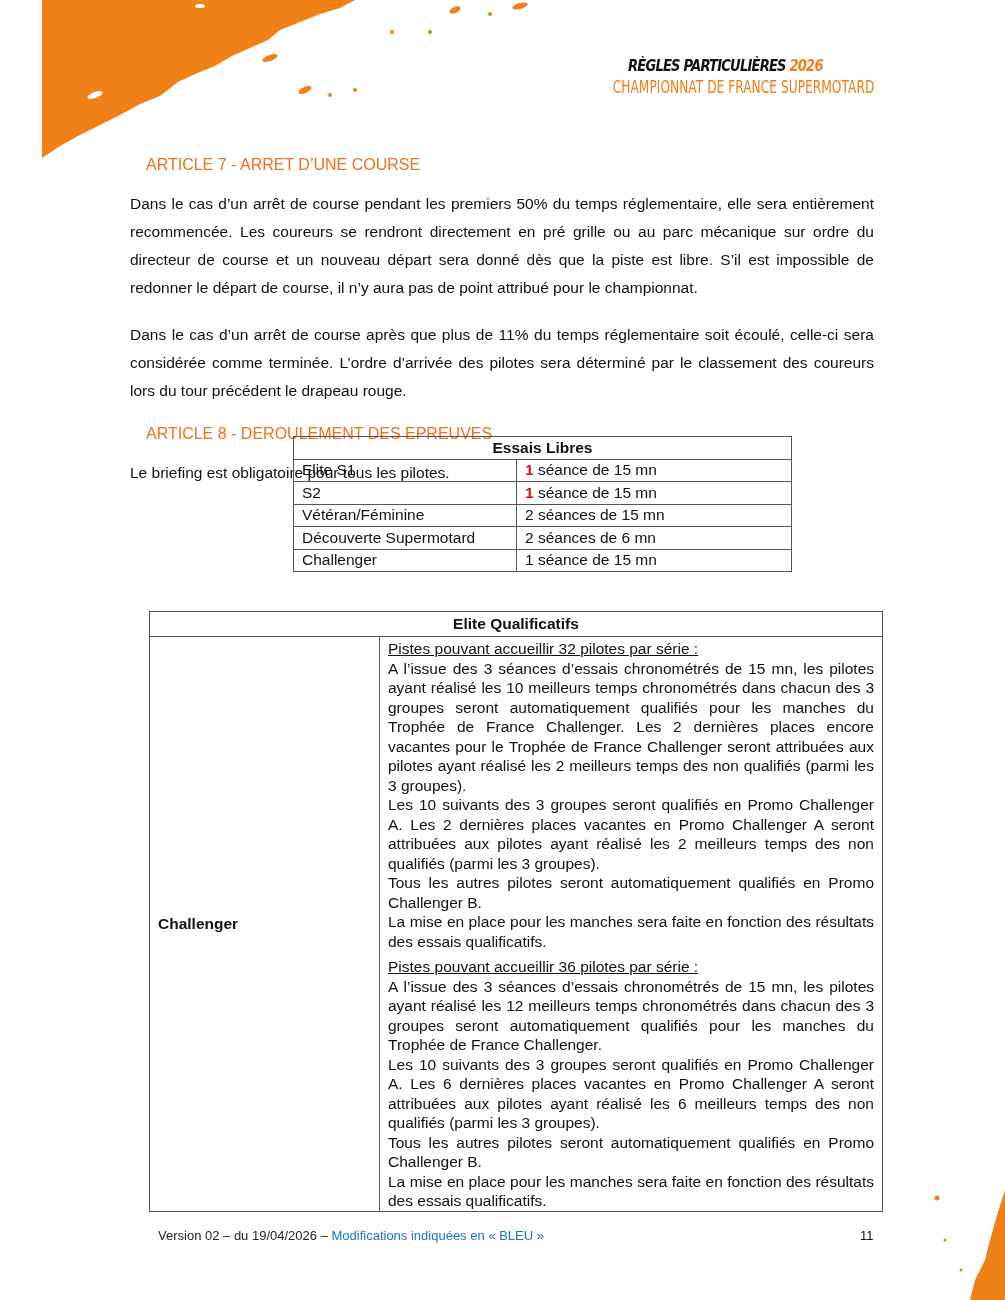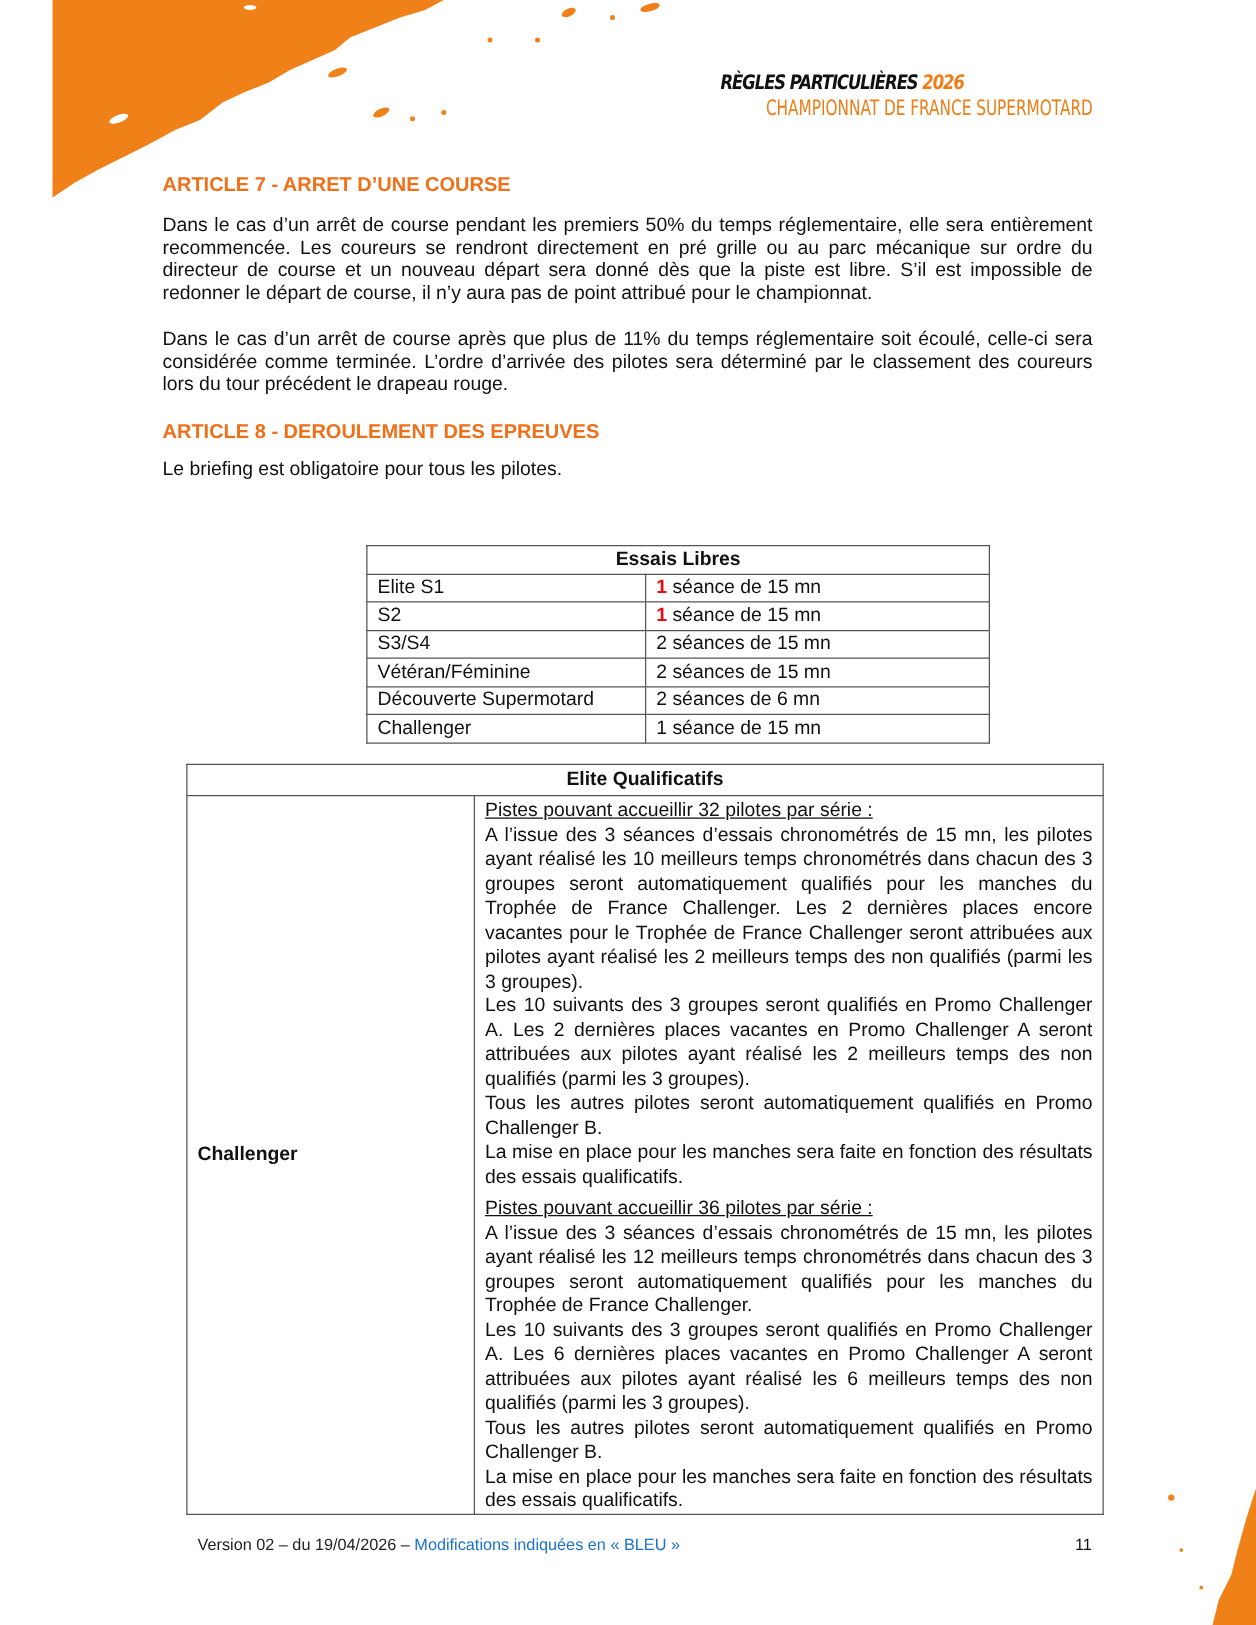--- a/index.html
+++ b/index.html
@@ -1,28 +1,28 @@
 <!DOCTYPE html>
 <html><head>
 <meta charset="utf-8">
 <style>
   html, body { margin:0; padding:0; background:#ffffff; }
   body { width:1005px; height:1300px; position:relative; overflow:hidden;
          font-family:"Liberation Sans", sans-serif; color:#111; }
   .splash-tl { position:absolute; left:0; top:0; width:560px; height:170px; }
   .splash-br { position:absolute; right:0; bottom:0; width:130px; height:110px; }
-  .hdr { position:absolute; right:131px; top:56px; text-align:left; }
+  .hdr { position:absolute; right:131px; top:56px; text-align:center; }
   .hdr-title { font-family:"DejaVu Sans", sans-serif; font-weight:bold; font-style:italic;
                font-size:16px; letter-spacing:-1px; color:#111; transform:scaleX(0.82); transform-origin:right; }
   .hdr-title .yr { color:#f07d16; }
   .hdr-sub { font-family:"DejaVu Sans", sans-serif; font-size:17px; color:#f07d16;
              transform:scaleX(0.72); transform-origin:right; margin-top:2px; letter-spacing:0px; }
   .content { position:absolute; left:130px; top:140px; width:744px; }
-  h2 { color:#f0701a; font-size:16px; font-weight:bold; margin:0; }
-  p.body { font-size:15.5px; line-height:18px; text-align:justify; margin:0; }
+  h2 { color:#f0701a; font-size:16px; font-weight:normal; margin:16px; }
+  p.body { font-size:15.5px; line-height:28px; text-align:justify; margin:0; }
   .t1 { position:absolute; left:293px; top:436px; width:499px; border-collapse:collapse; font-size:15.5px; }
   .t1 td, .t1 th { border:1px solid #555; padding:0 8px; height:21.5px; }
   .t1 th { font-weight:bold; text-align:center; }
   .t1 td:first-child { width:206px; }
   .red { color:#e01010; font-weight:bold; }
   .t2 { position:absolute; left:149px; top:611px; width:734px; border-collapse:collapse; font-size:15.5px; }
   .t2 td, .t2 th { border:1px solid #555; }
   .t2 th { font-weight:bold; text-align:center; height:22px; }
   .t2 td.cat { width:220px; padding-left:8px; font-weight:bold; vertical-align:middle; }
   .t2 td.txt { padding:2px 8px 0 8px; text-align:justify; line-height:19.5px; vertical-align:top; }
@@ -76,24 +76,20 @@
       </tr>
   <tr>
         <td>Elite S1</td>
         <td><span class="red">1</span><span> séance de 15 mn</span></td>
       </tr>
   <tr>
         <td>S2</td>
         <td><span class="red">1</span><span> séance de 15 mn</span></td>
       </tr>
   <tr>
-        <td>S3/S4</td>
-        <td><span>2</span><span> séances de 15 mn</span></td>
-      </tr>
-  <tr>
         <td>Vétéran/Féminine</td>
         <td><span>2</span><span> séances de 15 mn</span></td>
       </tr>
   <tr>
         <td>Découverte Supermotard</td>
         <td><span>2</span><span> séances de 6 mn</span></td>
       </tr>
   <tr>
         <td>Challenger</td>
         <td><span>1</span><span> séance de 15 mn</span></td>

